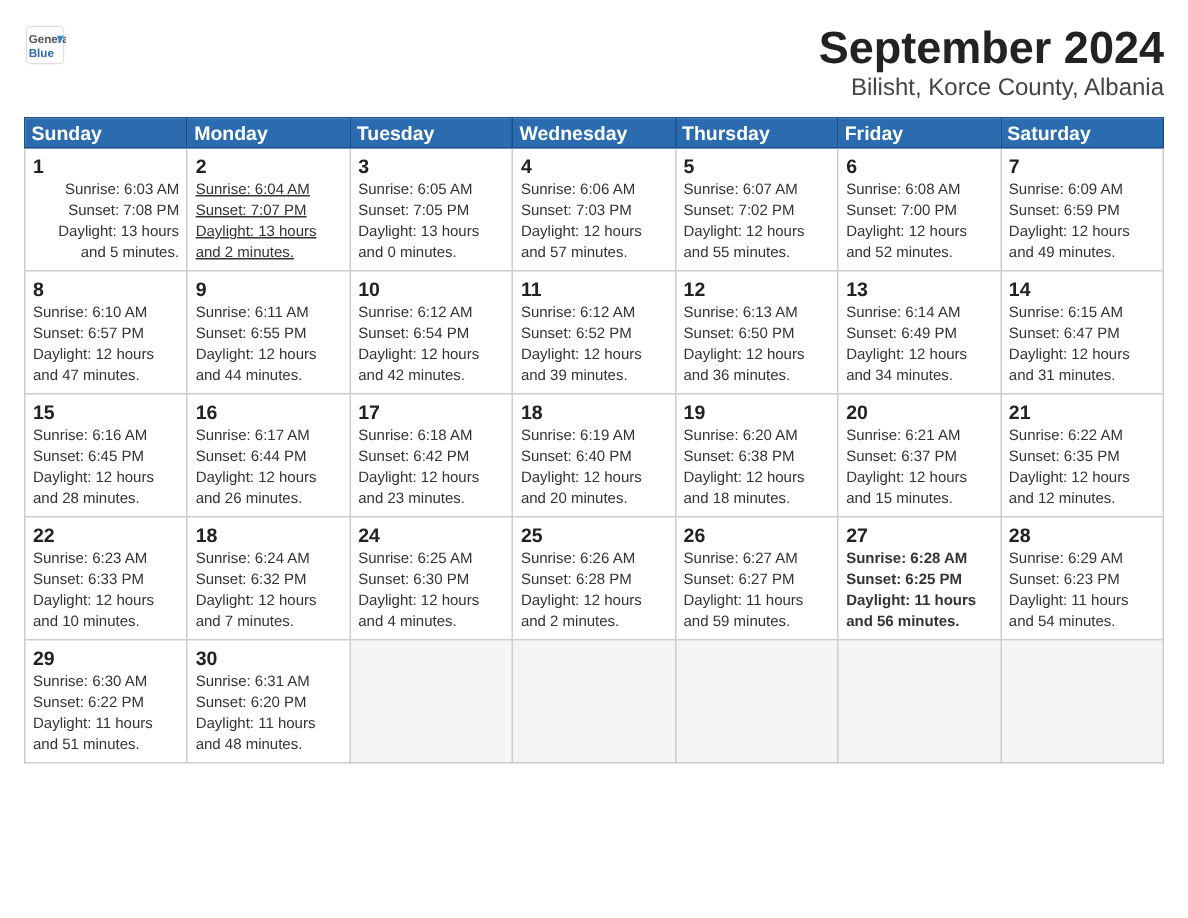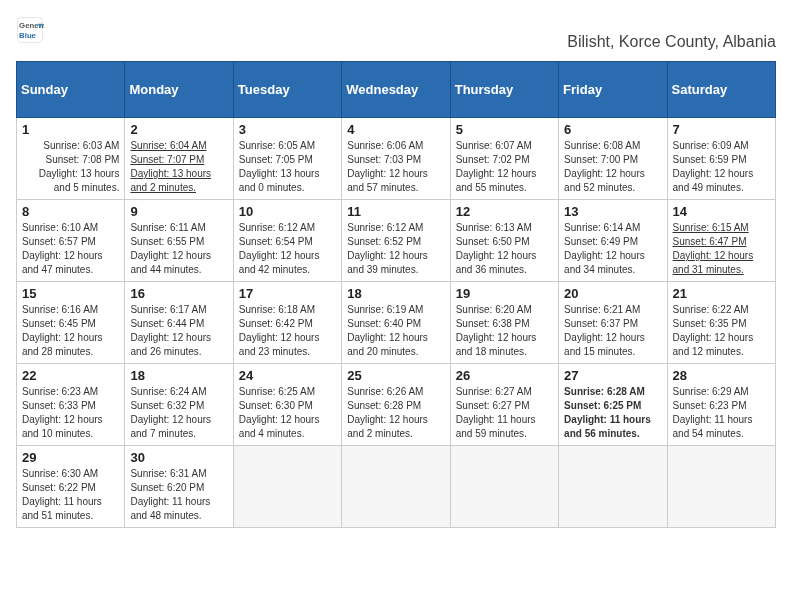--- a/index.html
+++ b/index.html
@@ -30,31 +30,30 @@
     }
     .title-area h1 {
       font-size: 30px;
       font-weight: bold;
       color: #222;
     }
     .title-area h2 {
       font-size: 16px;
       font-weight: normal;
       color: #444;
-      margin-top: 17px;
     }
     .calendar {
       width: 100%;
       border-collapse: collapse;
       font-size: 11px;
     }
     .calendar thead tr th {
       background-color: #2b6cb0;
       color: #fff;
-      padding: 20px 4px;
+      padding: 2px 4px;
       font-size: 13px;
       font-weight: bold;
       border: 1px solid #1a4f8a;
       text-align: left;
     }
     .calendar tbody tr td {
       border: 1px solid #ccc;
       vertical-align: top;
       padding: 4px 5px;
       width: calc(100% / 7);
@@ -83,20 +82,21 @@
 <div class="header-area">
   <div class="logo">
     <svg class="logo-icon" viewBox="0 0 36 36">
       <rect x="2" y="2" width="32" height="32" rx="4" fill="#fff" stroke="#ddd" stroke-width="1"></rect>
       <text x="4" y="16" font-size="10" font-weight="bold" fill="#555" font-family="Arial">General</text>
       <text x="4" y="28" font-size="10" font-weight="bold" fill="#2b6cb0" font-family="Arial">Blue</text>
       <polygon points="28,10 34,10 31,16" fill="#2b8dd4"></polygon>
     </svg>
   </div>
   <div class="title-area">
+    <h1>September 2024</h1>
     <h2>Bilisht, Korce County, Albania</h2>
   </div>
 </div>
 
 <table class="calendar">
   <thead>
     <tr>
       <th>Sunday</th>
       <th>Monday</th>
       <th>Tuesday</th>
@@ -196,21 +196,21 @@
         </td>
         <td>
           <span class="day-num">13</span>
           <div class="day-info" style="white-space: pre-line;">Sunrise: 6:14 AM
 Sunset: 6:49 PM
 Daylight: 12 hours
 and 34 minutes.</div>
         </td>
         <td>
           <span class="day-num">14</span>
-          <div class="day-info" style="white-space: pre-line; text-decoration: underline;">Sunrise: 6:15 AM
+          <div class="day-info" style="white-space: pre-line;">Sunrise: 6:15 AM
 Sunset: 6:47 PM
 Daylight: 12 hours
 and 31 minutes.</div>
         </td>
       </tr>
       <tr>
         <td>
           <span class="day-num">15</span>
           <div class="day-info" style="white-space: pre-line;">Sunrise: 6:16 AM
 Sunset: 6:45 PM

